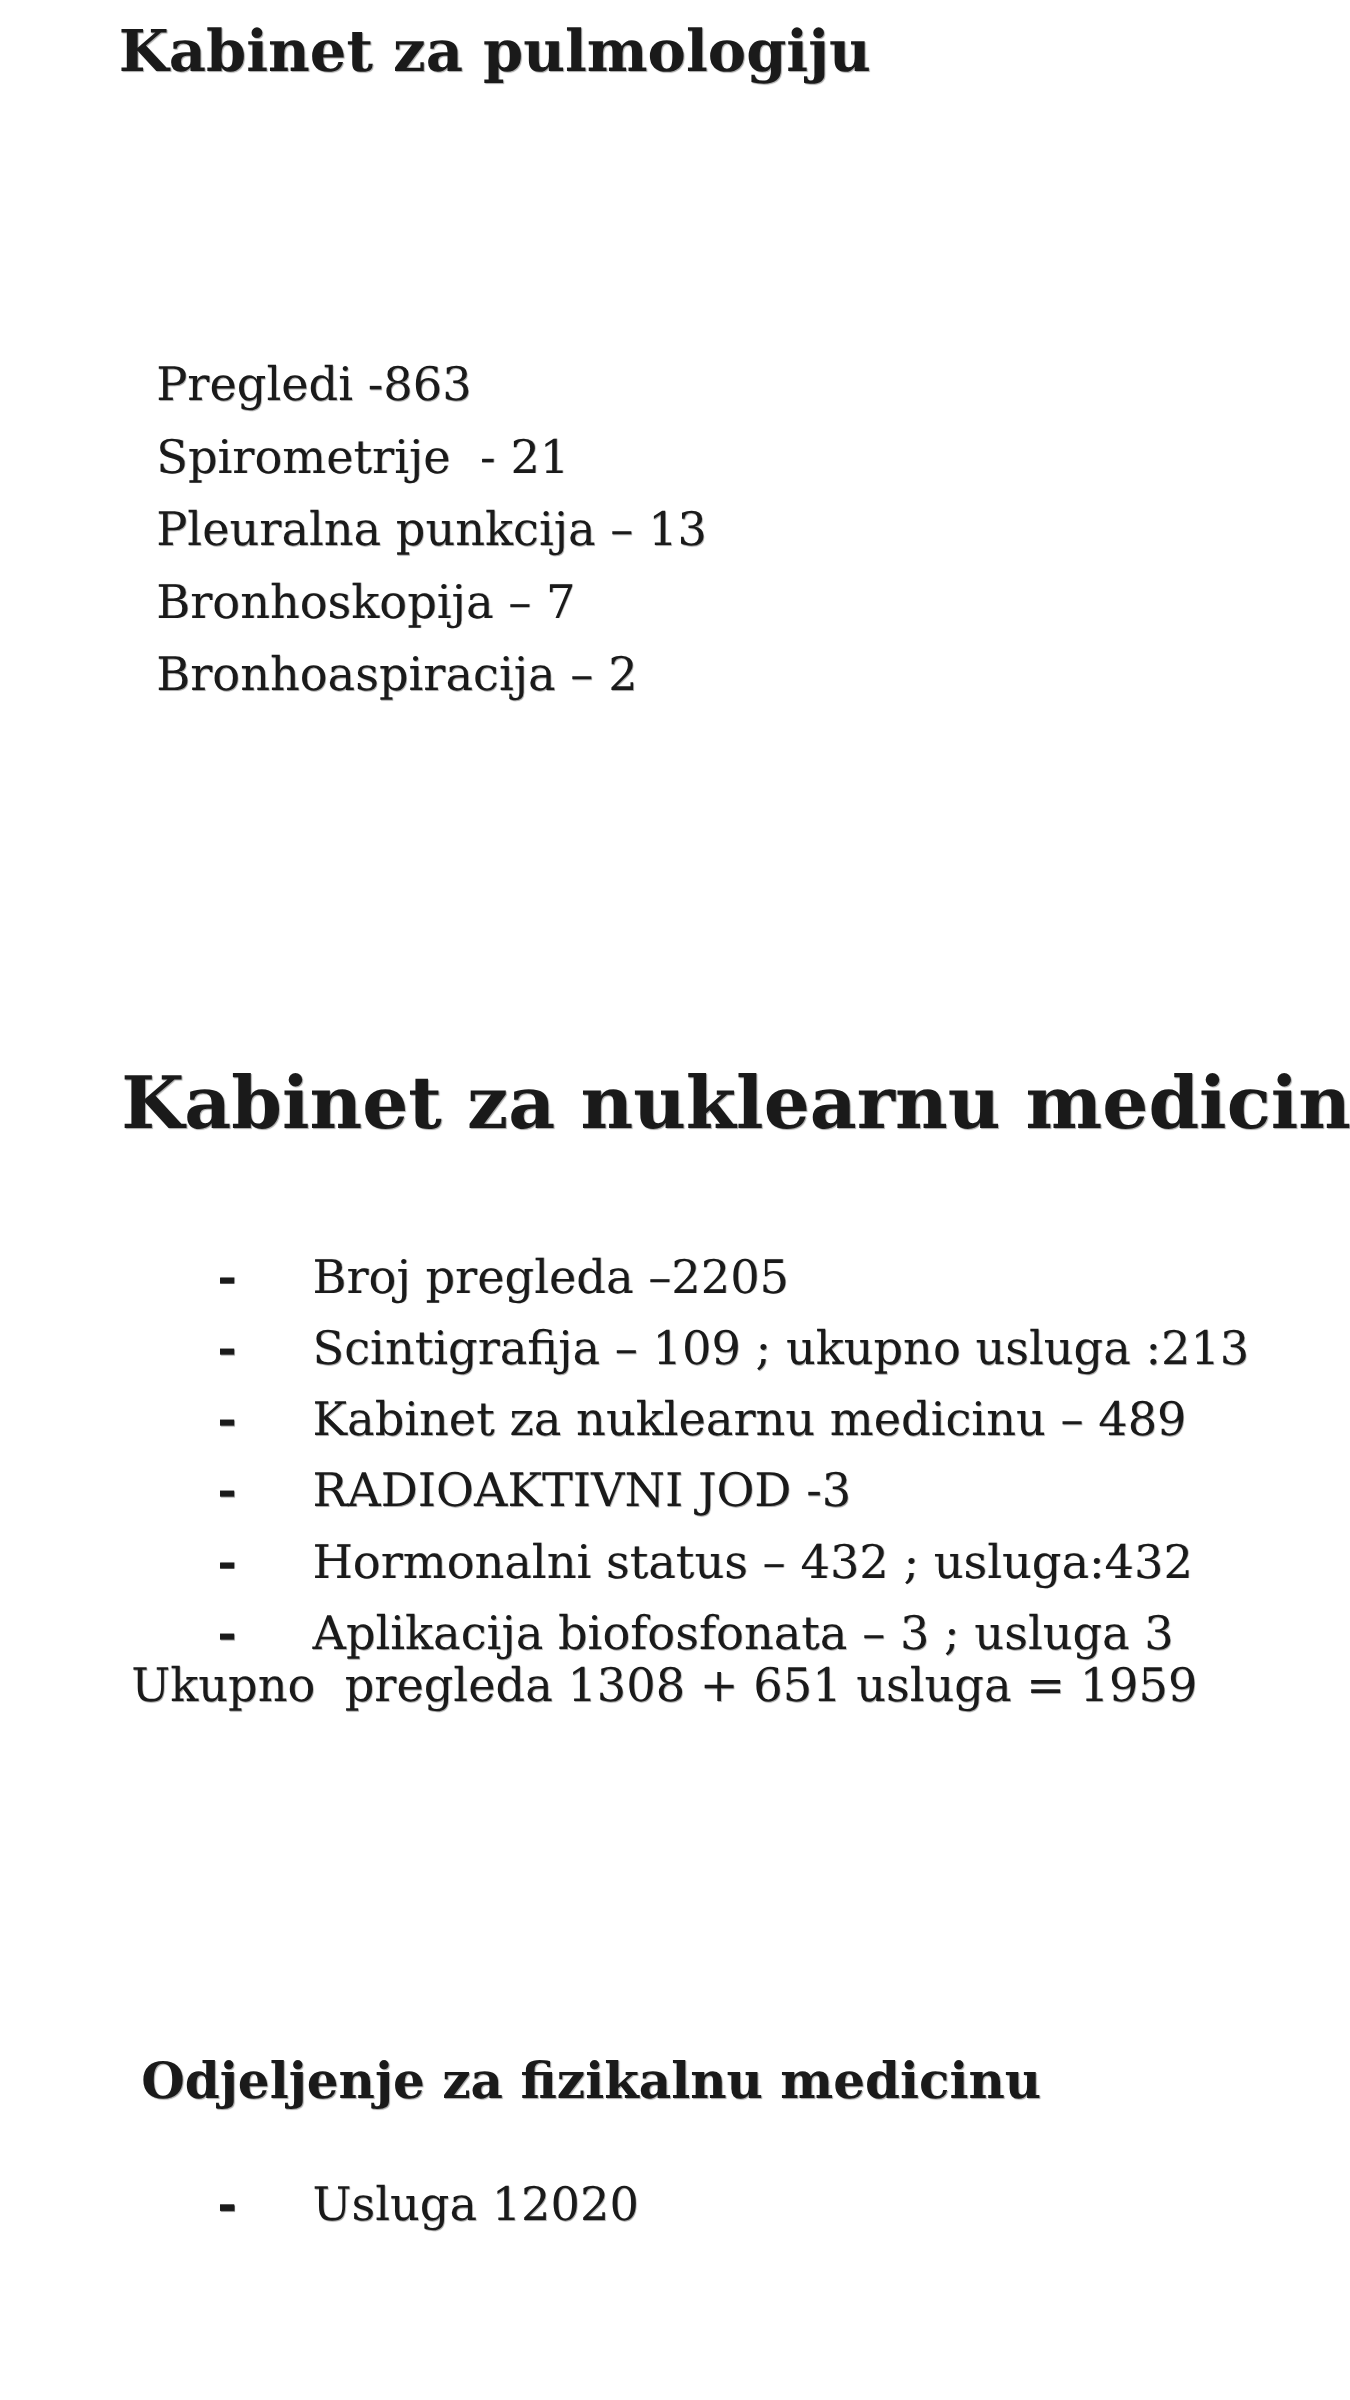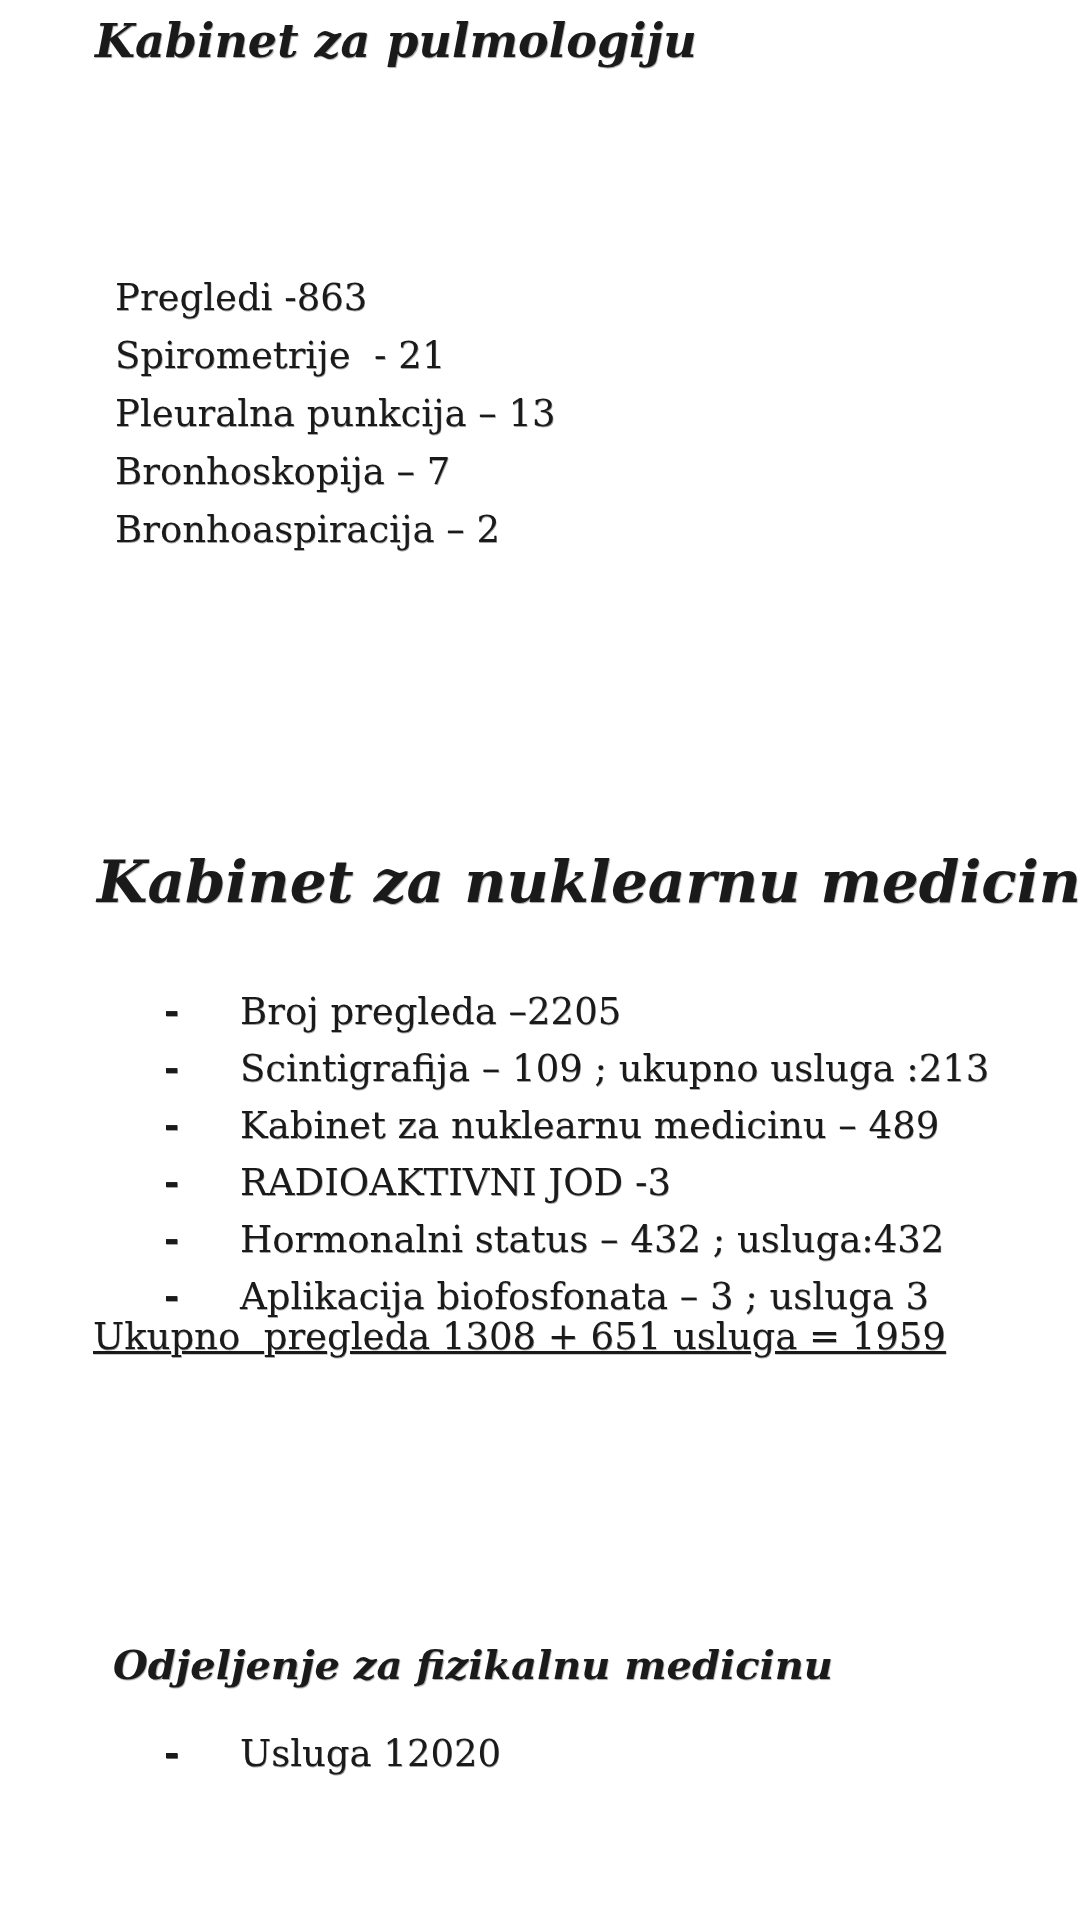--- a/index.html
+++ b/index.html
@@ -18,53 +18,51 @@
     inset: 0;
   }
   .txt {
     white-space: pre-wrap;
     text-shadow: 0.6px 0.6px 0.6px rgba(0,0,0,0.35);
   }
   .heading {
     position: absolute;
     margin: 0;
     font-weight: bold;
-    font-style: italic;
     white-space: pre;
     text-shadow: 0.8px 0.8px 0.8px rgba(0,0,0,0.35);
   }
   .h1 { left: 95px;  top: 14px;   font-size: 46px; line-height: 55px; }
   .h2 { left: 97px;  top: 847px;  font-size: 58px; line-height: 70px; }
   .h3 { left: 113px; top: 1638px; font-size: 40px; line-height: 53px; }
 
   ul.doc-list {
     position: absolute;
     list-style: none;
-    margin: 2px;
+    margin: 12px;
     padding: 0;
     font-size: 37px;
   }
   .list1 { left: 113px; top: 267px;  line-height: 58px; }
   .list2 { left: 238px; top: 981px;  line-height: 57px; }
   .list3 { left: 238px; top: 1723px; line-height: 57px; }
   ul.doc-list li { position: relative; }
   .dash {
     position: absolute;
     left: -76px;
     top: 0;
     font-weight: bold;
   }
   .total {
     position: absolute;
     left: 89px;
     top: 1304px;
-    margin: 4px;
+    margin: 16px;
     font-size: 37px;
     line-height: 57px;
-    text-decoration: underline;
   }
 </style>
 </head>
 <body style="background: rgb(255, 255, 255); color: rgb(26, 26, 26);">
 
 <main class="page">
 
   <h1 class="heading h1">Kabinet za pulmologiju</h1>
 
   <ul class="doc-list list1">

